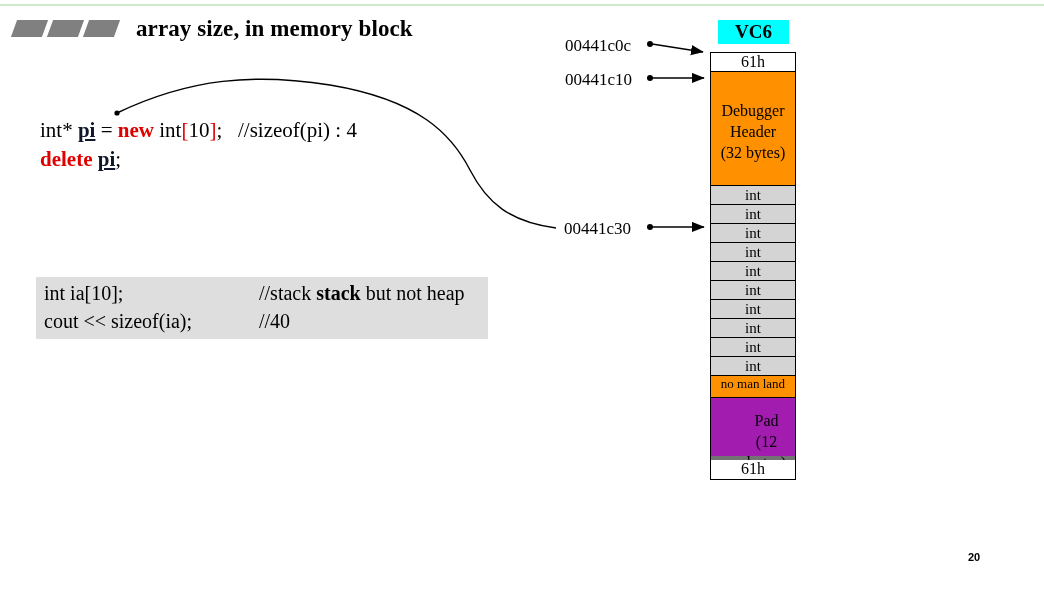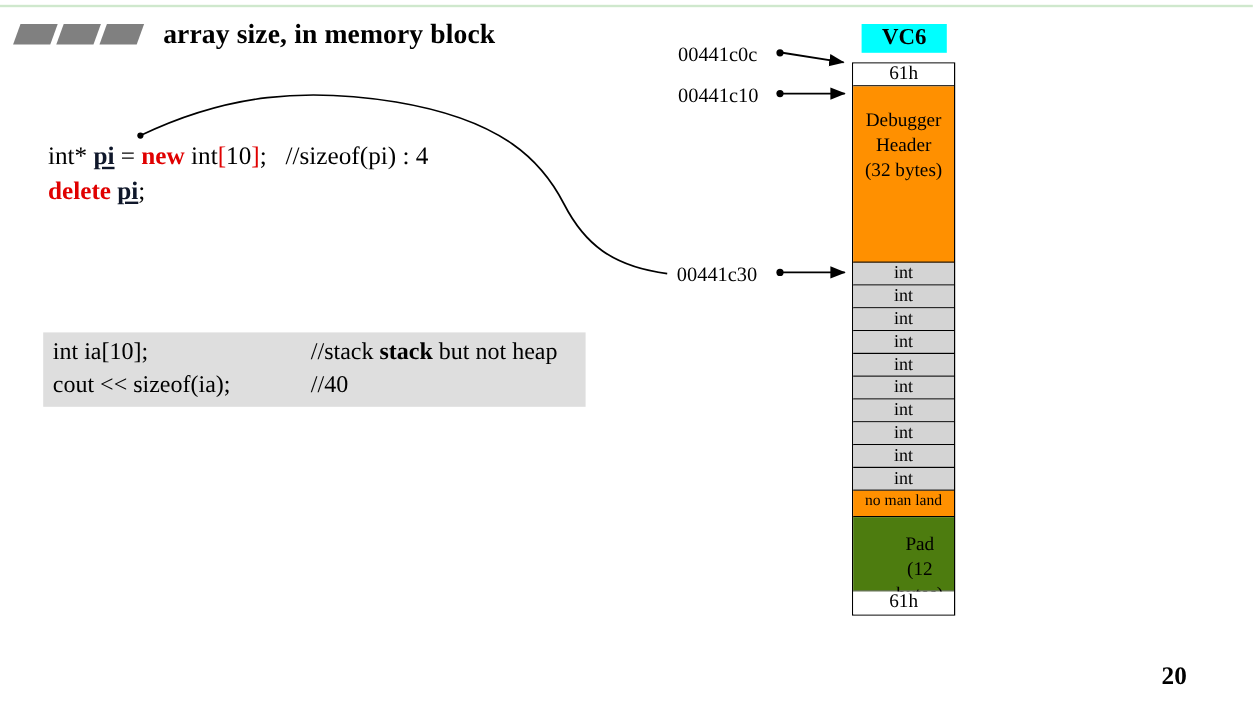--- a/index.html
+++ b/index.html
@@ -142,45 +142,45 @@
     position: relative;
   }
   .cell-61h-top {
     height: 19px;
     background: #ffffff;
     border-bottom: 1px solid #000;
     font-size: 16px;
     line-height: 18px;
   }
   .cell-header {
-    height: 147px;
+    height: 114px;
     background: #ff9000;
     border-bottom: 1px solid #000;
     font-size: 16px;
-    padding-top: 18px;
+    padding-top: 28px;
   }
   .cell-header div { line-height: 21px; }
   .cell-int {
     height: 19px;
     background: #d4d4d4;
     border-bottom: 1px solid #000;
     font-size: 15px;
     line-height: 18px;
   }
   .cell-nomanland {
     height: 22px;
     background: #ff9000;
     border-bottom: 1px solid #000;
     font-size: 13px;
     line-height: 15px;
   }
   .cell-pad {
     height: 62px;
-    background: #4d7c0f;
-    border-bottom: 1px solid #737373;
+    background: #a21caf;
+    border-bottom: 4px solid #737373;
     font-size: 16px;
     padding-top: 12px;
     padding-left: 27px;
   }
   .cell-pad div { line-height: 21px; }
   .cell-61h-bot {
     height: 19px;
     background: #ffffff;
     font-size: 16px;
     line-height: 18px;
@@ -202,24 +202,24 @@
     width: 1044px;
     text-align: center;
     font-size: 17px;
     color: #3a3a3a;
     letter-spacing: 2px;
     font-family: "DejaVu Sans", sans-serif;
   }
   .page-num {
     position: absolute;
     left: 968px; top: 551px;
-    font-size: 21px;
+    font-size: 11px;
     font-weight: bold;
     color: #000;
-    font-family: Liberation Serif, serif;
+    font-family: Liberation Sans, sans-serif;
   }
 </style>
 </head>
 <body>
 
 <div id="slide">
 
   <div class="top-rule"></div>
 
   <div class="bullets">

